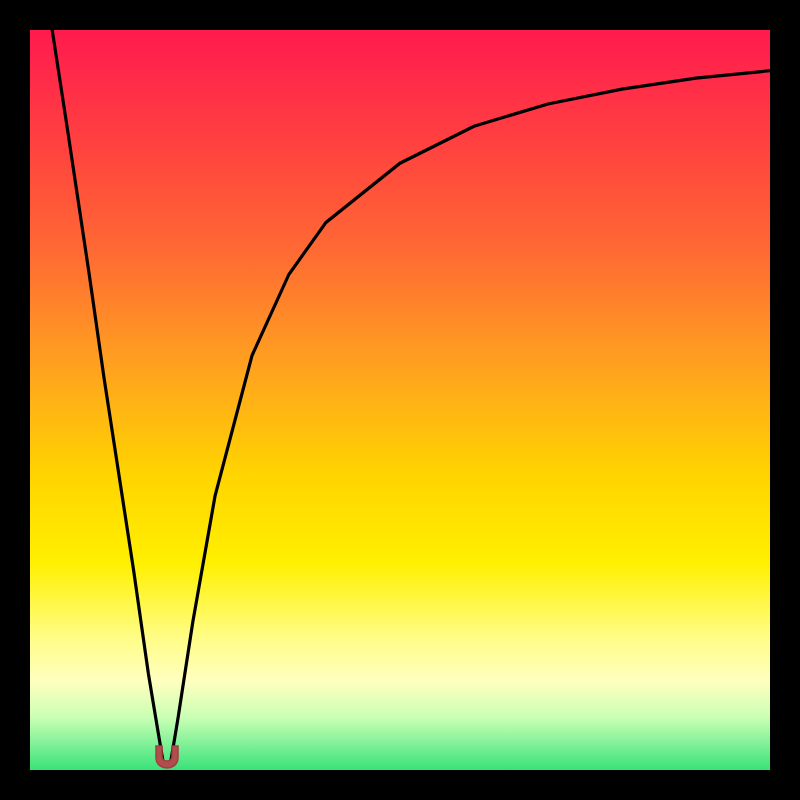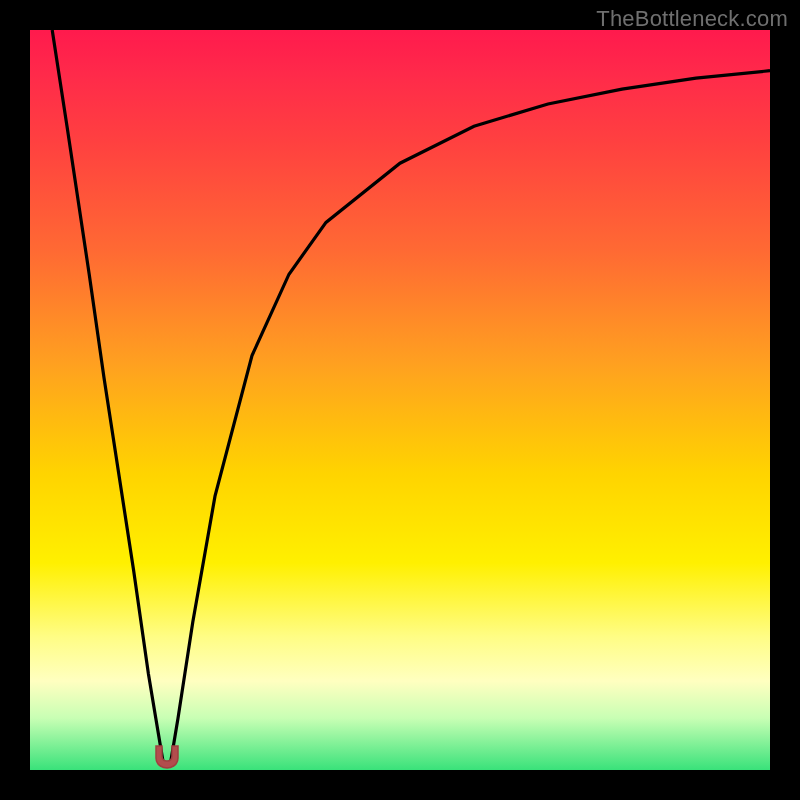--- a/index.html
+++ b/index.html
@@ -81,14 +81,13 @@
                C26 14 26 2 26 2
                C26 2 20 2 20 2
                C20 2 20 12 20 12
                C20 16 17 17 15 17
                C13 17 10 16 10 12
                C10 12 10 2 10 2 Z" fill="#b24d4d" stroke="#a04040" stroke-width="1.5"></path>
     </svg>
 
   </div>
 
-  <div class="watermark">TheBottleneck.com</div>
 </div>
 
 </body></html>

